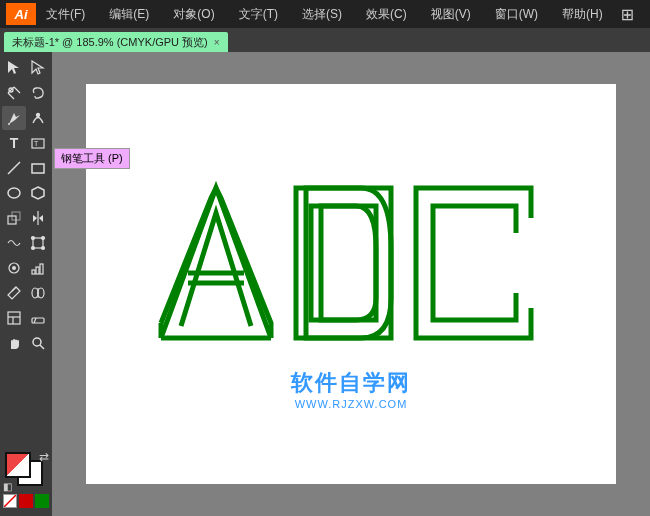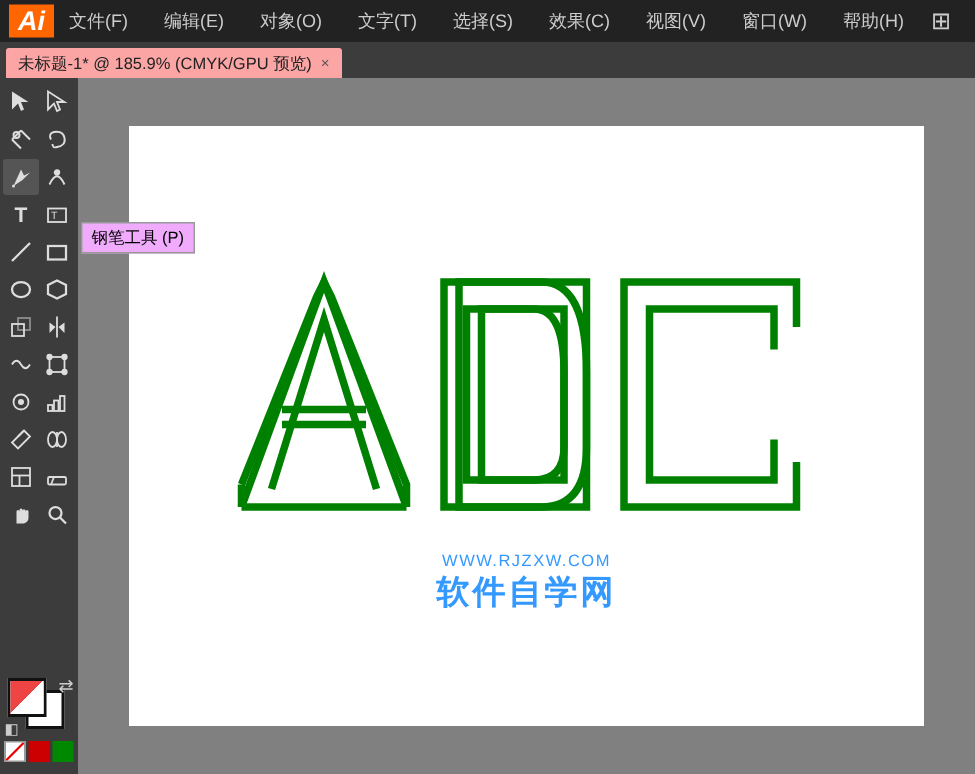--- a/index.html
+++ b/index.html
@@ -19,21 +19,21 @@
       align-items: center;
       background: #222;
       height: 28px;
       padding: 0 6px;
       gap: 4px;
     }
     #ai-logo {
       background: #ff6600;
       color: white;
       font-weight: bold;
-      font-size: 18px;
+      font-size: 13px;
       width: 30px;
       height: 22px;
       display: flex;
       align-items: center;
       justify-content: center;
       font-style: italic;
       flex-shrink: 0;
     }
     #menu-bar {
       display: flex;
@@ -51,21 +51,21 @@
 
     
     #tab-bar {
       background: #3c3c3c;
       height: 24px;
       display: flex;
       align-items: flex-end;
       padding-left: 4px;
     }
     .tab {
-      background: #fca5a5;
+      background: #86efac;
       color: #222;
       font-size: 11px;
       padding: 3px 8px;
       display: flex;
       align-items: center;
       gap: 6px;
       height: 20px;
       border-top-left-radius: 2px;
       border-top-right-radius: 2px;
     }
@@ -497,19 +497,19 @@
 
         <g fill="none" stroke="#008000" stroke-width="5">
 
           <path d="M390,60 L390,30 L275,30 L275,180 L390,180 L390,150"></path>
 
           <path d="M375,75 L375,48 L292,48 L292,162 L375,162 L375,135"></path>
         </g>
       </svg>
 
       <div id="watermark">
+        <div id="watermark-title">软件自学网</div>
         <div id="watermark-url">WWW.RJZXW.COM</div>
-        <div id="watermark-title">软件自学网</div>
       </div>
 
     </div>
   </div>
 </div>
 
 </body></html>

